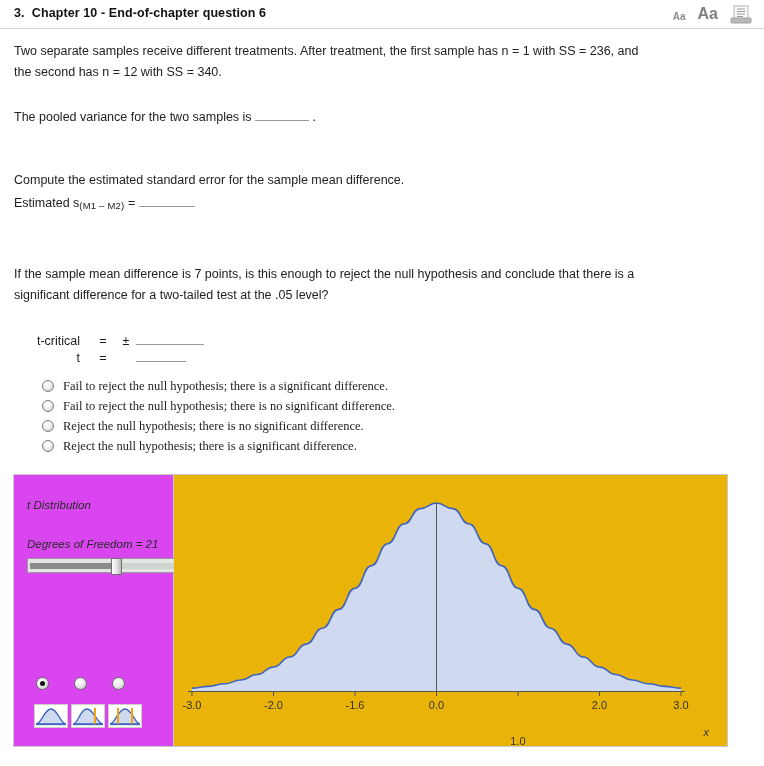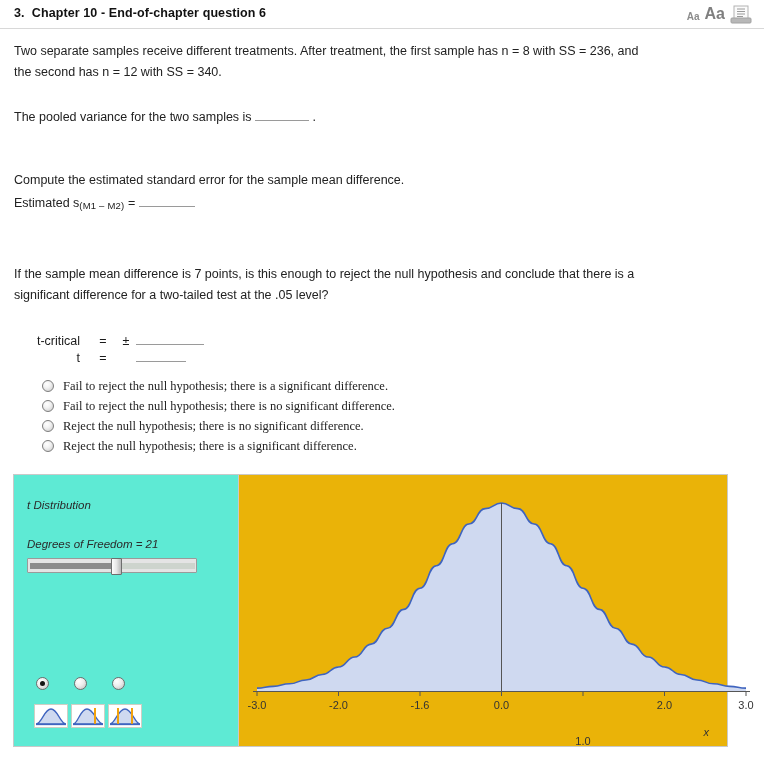--- a/index.html
+++ b/index.html
@@ -26,21 +26,21 @@
     font-weight: bold;
     letter-spacing: 0.1px;
     color: #111;
     white-space: nowrap;
   }
   .header-tools {
     position: absolute;
     right: 12px; top: 3px;
     display: flex;
     align-items: center;
-    gap: 5px;
+    gap: 12px;
   }
   .aa-small {
     font-size: 10px;
     font-weight: bold;
     color: #8c8c8c;
     line-height: 1;
     padding-top: 7px;
     cursor: pointer;
   }
   .aa-large {
@@ -107,22 +107,22 @@
   
   .applet {
     position: absolute;
     left: 13px; top: 474px;
     width: 715px; height: 273px;
     border: 1px solid #c9c9c9;
     background: #ffffff;
     display: flex;
   }
   .applet-left {
-    width: 225px;
-    background: #5eead4;
+    width: 160px;
+    background: #d946ef;
     border-right: 1px solid #c9c9c9;
     position: relative;
     flex: 0 0 auto;
   }
   .applet-title {
     position: absolute;
     left: 13px; top: 24px;
     font-size: 11.5px;
     font-style: italic;
     color: #2b2b2b;
@@ -236,21 +236,21 @@
           <line x1="7" y1="11.5" x2="13" y2="11.5" stroke="#9a9a9a" stroke-width="1"></line>
           <rect x="1" y="13" width="20" height="5" rx="1" fill="#b8b8b8" stroke="#a2a2a2" stroke-width="1"></rect>
         </svg>
       </div>
     </div>
   </div>
 
   <div class="content">
 
     <div class="para" style="margin-top:12px;">
-      <span>Two separate samples receive different treatments. After treatment, the first sample has n = 8 with SS = 236, and</span><br>
+      <span>Two separate samples receive different treatments. After treatment, the first sample has n = 1 with SS = 236, and</span><br>
       <span>the second has n = 12 with SS = 340.</span>
     </div>
 
     <div class="para" style="margin-top:24px;">
       <span>The pooled variance for the two samples is</span>
       <span class="blank b-60"></span>
       <span>.</span>
     </div>
 
     <div class="para" style="margin-top:42px;">Compute the estimated standard error for the sample mean difference.</div>

